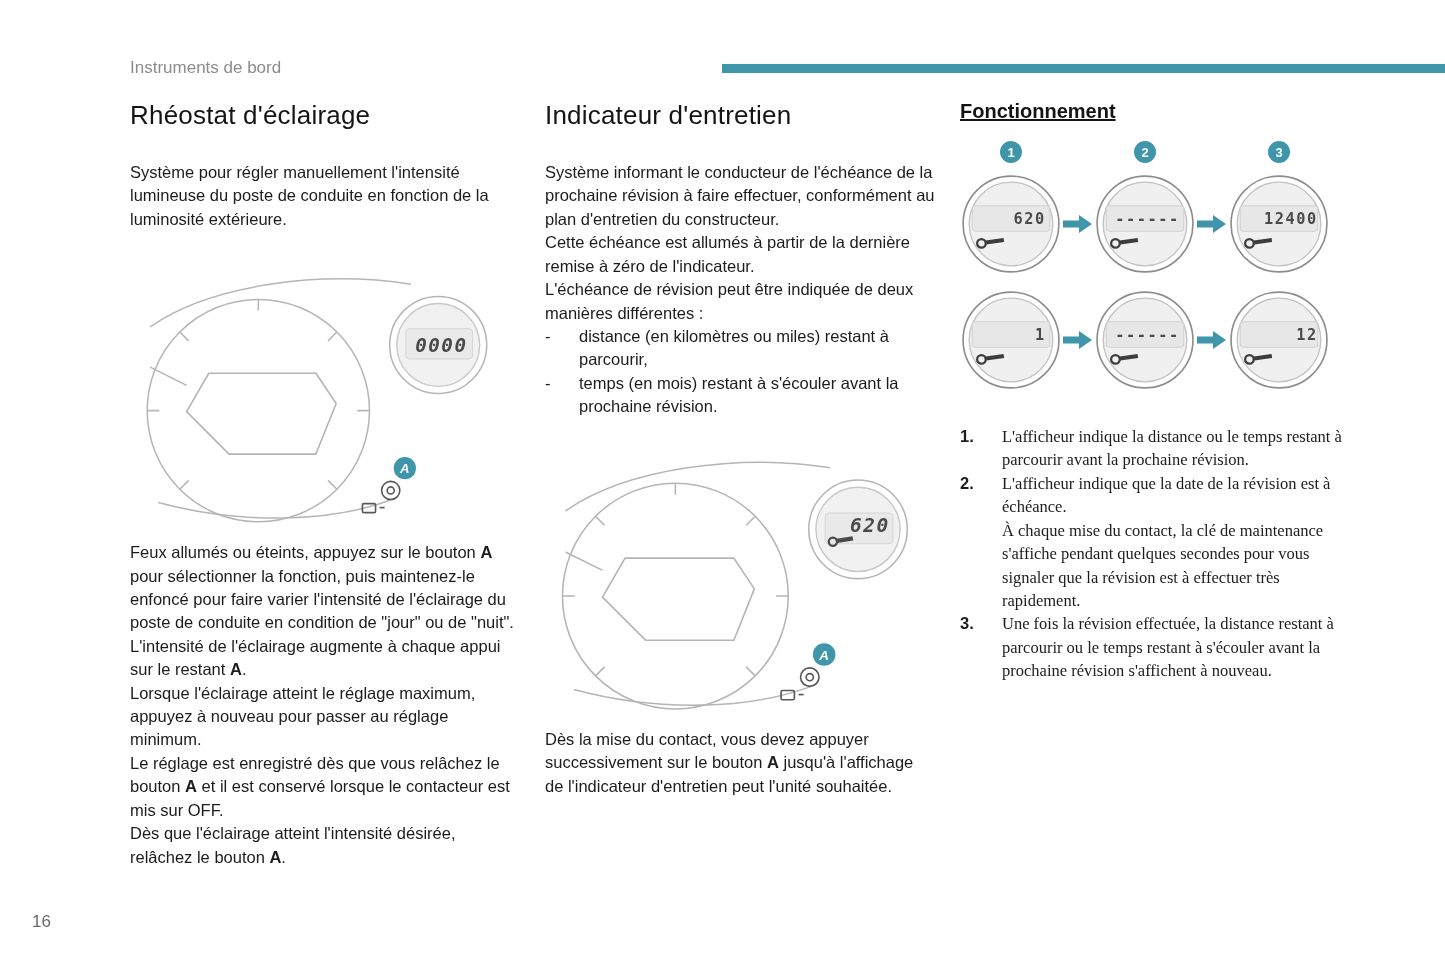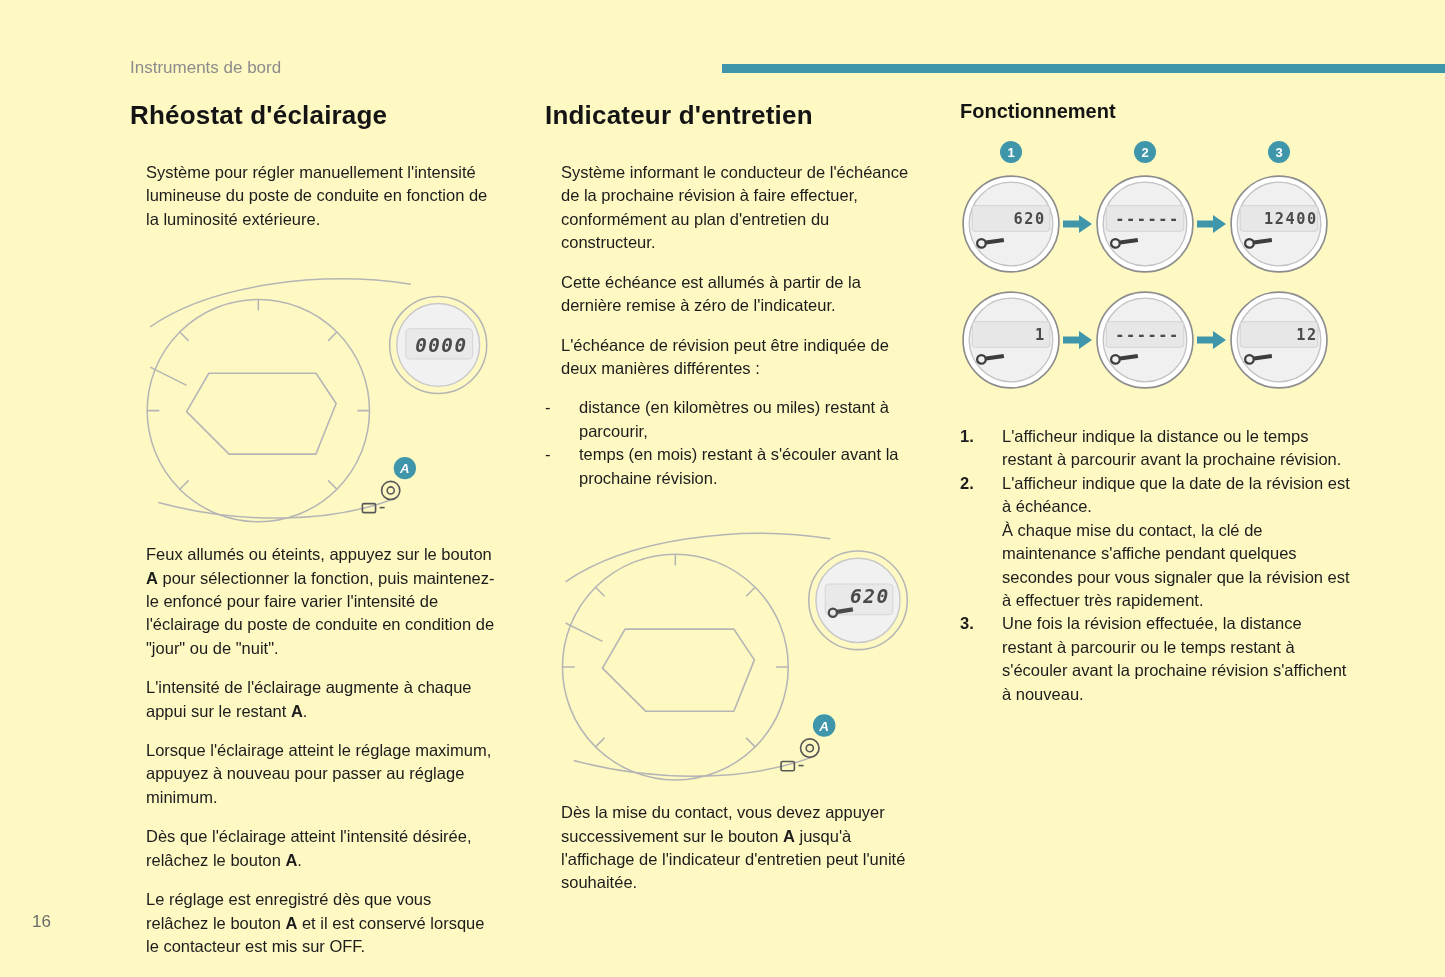--- a/index.html
+++ b/index.html
@@ -1,32 +1,32 @@
 <!DOCTYPE html>
 <html style="--accent: #3f96ab;"><head>
 <meta charset="utf-8">
 <style>
   :root{ --accent:#3f96ab; }
   *{box-sizing:border-box;}
   html,body{margin:0;padding:0;background:#e9e9e9;}
   body{font-family:"Liberation Sans",sans-serif;color:#1c1c1c;}
-  .page{position:relative;width:1445px;height:977px;background:#fef9c3;overflow:hidden;}
+  .page{position:relative;width:1445px;height:977px;background:#ffffff;overflow:hidden;}
 
   .header-label{position:absolute;left:130px;top:58px;font-size:17px;color:#8c8c8c;}
   .accent-bar{position:absolute;left:722px;top:64px;width:723px;height:9px;background:var(--accent);}
 
   .col{position:absolute;top:100px;}
   .col1{left:130px;width:384px;}
   .col2{left:545px;width:390px;}
   .col3{left:960px;width:394px;}
 
-  h1{font-size:26px;font-weight:700;margin:0 0 30px 0;color:#141414;letter-spacing:.2px;}
-  h2{font-size:20px;font-weight:700;margin:0 0 0 0;color:#141414;}
-
-  p.body{font-size:16.5px;line-height:1.42;margin:16px;}
+  h1{font-size:26px;font-weight:400;margin:0 0 30px 0;color:#141414;letter-spacing:.2px;}
+  h2{font-size:20px;font-weight:700;margin:0 0 0 0;color:#141414;text-decoration:underline;}
+
+  p.body{font-size:16.5px;line-height:1.42;margin:0;}
   p.spaced{margin-bottom:23px;}
   .gap-top{margin-top:23px;}
 
   .bullet{display:flex;font-size:16.5px;line-height:1.42;}
   .bullet .dash{width:34px;flex:0 0 34px;}
   .bullet .bullet-text{flex:1;}
 
   .diagram{margin:18px 0 14px 0;font-style:italic;}
   .diagram svg{display:block;width:100%;height:auto;}
 
@@ -43,21 +43,21 @@
   .gauge-wrap{position:relative;width:102px;height:102px;flex:0 0 102px;}
   .gauge-wrap svg{display:block;width:102px;height:102px;}
   .num-badge{position:absolute;top:-32px;left:40px;width:22px;height:22px;border-radius:50%;
     background:var(--accent);color:#fff;font-size:13px;font-weight:700;
     display:flex;align-items:center;justify-content:center;}
   .arrow{flex:0 0 30px;width:30px;height:20px;margin:0 1px;}
 
   .steps{margin-top:34px;}
   .step{display:flex;font-size:16.5px;line-height:1.42;}
   .step .num{width:42px;flex:0 0 42px;font-weight:700;}
-  .step .txt{flex:1;white-space:pre-line;}
+  .step .txt{flex:1;white-space:pre-line;font-family:Liberation Serif, serif;}
 
   .page-number{position:absolute;left:32px;top:912px;font-size:17px;font-weight:400;color:#6b6b6b;}
 </style>
 </head>
 <body>
 
 <div class="page">
 
   <div class="header-label">Instruments de bord</div>
   <div class="accent-bar"></div>
@@ -87,22 +87,22 @@
           <path d="M247,251 l5,0"></path>
         </g>
         <circle cx="272" cy="212" r="11" class="accent-fill"></circle>
         <text x="272" y="217" text-anchor="middle" class="badge-text">A</text>
       </svg>
     </div>
 
     <p class="body"><span>Feux allumés ou éteints, appuyez sur le bouton </span><span style="font-weight: 700;">A</span><span> pour sélectionner la fonction, puis maintenez-le enfoncé pour faire varier l'intensité de l'éclairage du poste de conduite en condition de "jour" ou de "nuit".</span></p>
     <p class="body"><span>L'intensité de l'éclairage augmente à chaque appui sur le restant </span><span style="font-weight: 700;">A</span><span>.</span></p>
     <p class="body"><span>Lorsque l'éclairage atteint le réglage maximum, appuyez à nouveau pour passer au réglage minimum.</span></p>
+    <p class="body"><span>Le réglage est enregistré dès que vous relâchez le bouton </span><span style="font-weight: 700;">A</span><span> et il est conservé lorsque le contacteur est mis sur OFF.</span></p>
     <p class="body"><span>Dès que l'éclairage atteint l'intensité désirée, relâchez le bouton </span><span style="font-weight: 700;">A</span><span>.</span></p>
-    <p class="body"><span>Le réglage est enregistré dès que vous relâchez le bouton </span><span style="font-weight: 700;">A</span><span> et il est conservé lorsque le contacteur est mis sur OFF.</span></p>
   </section>
 
   <section class="col col2">
     <h1>Indicateur d'entretien</h1>
     <p class="body">Système informant le conducteur de l'échéance de la prochaine révision à faire effectuer, conformément au plan d'entretien du constructeur.</p>
     <p class="body">Cette échéance est allumés à partir de la dernière remise à zéro de l'indicateur.</p>
     <p class="body gap-top">L'échéance de révision peut être indiquée de deux manières différentes :</p>
 
     <div class="bullet">
       <span class="dash">-</span>

